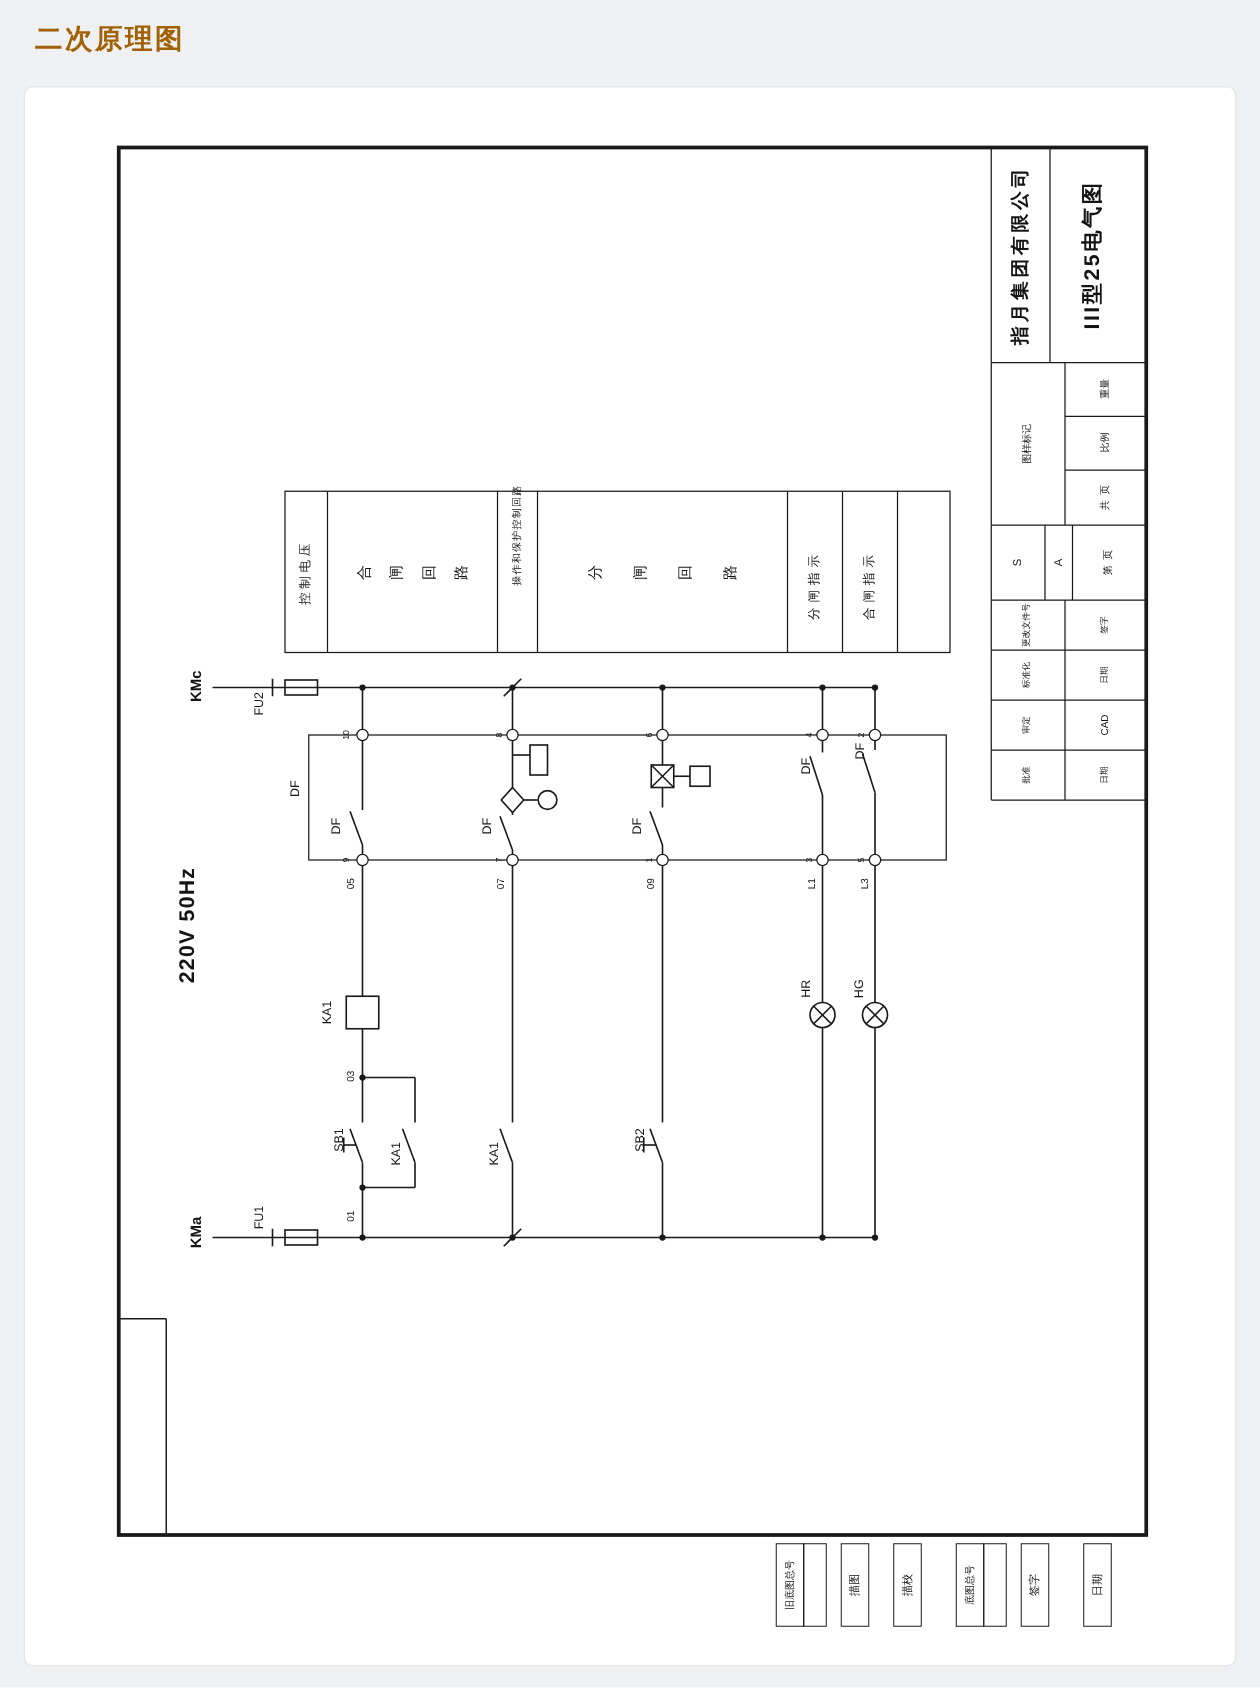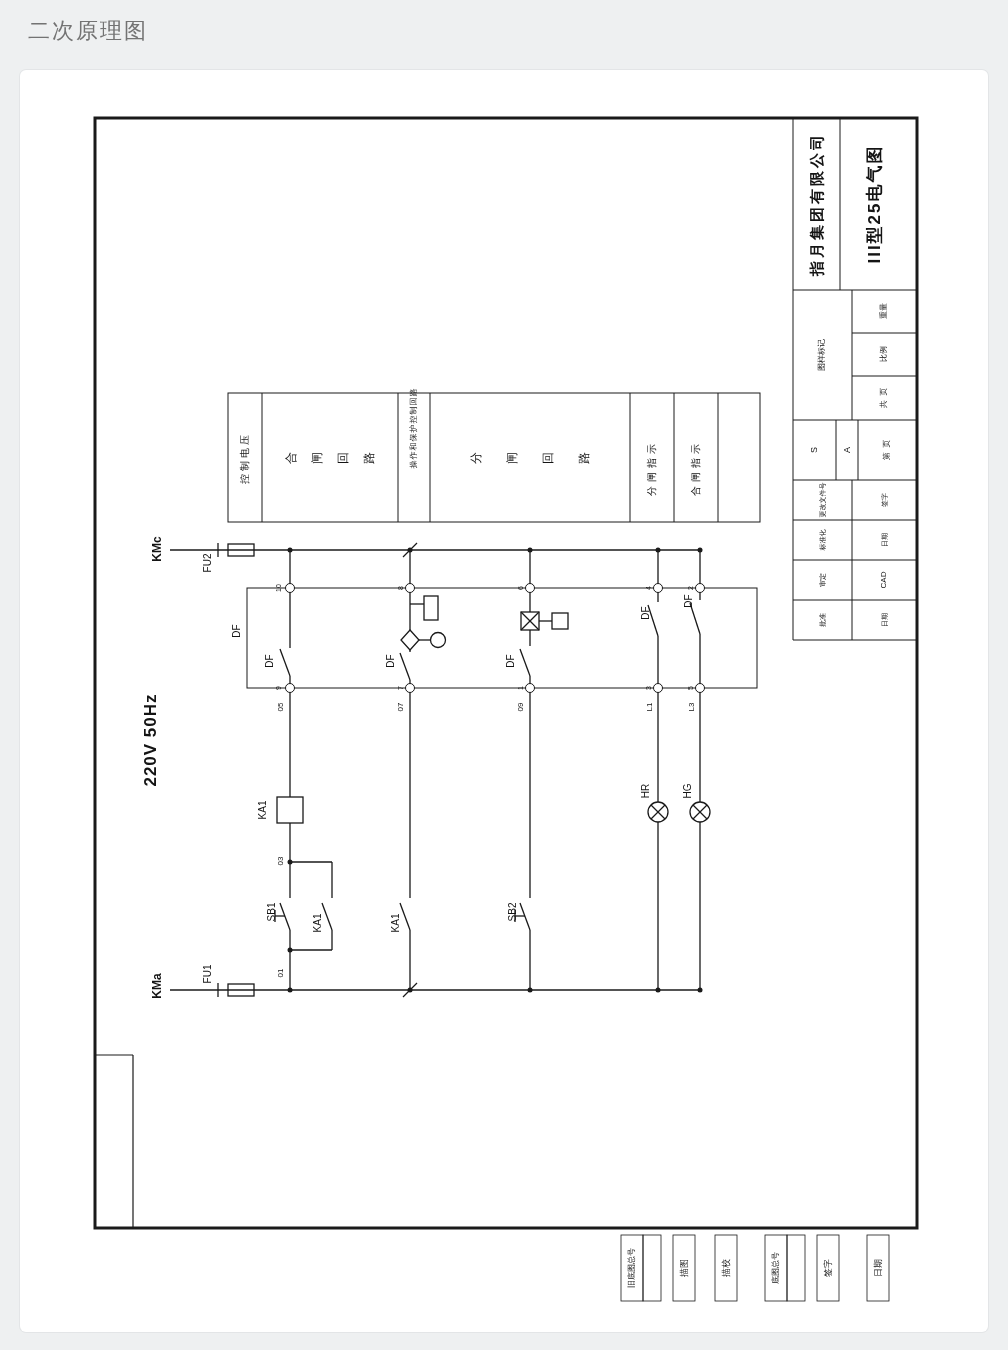--- a/index.html
+++ b/index.html
@@ -1,19 +1,19 @@
 <!DOCTYPE html>
 <html><head>
 <meta charset="utf-8">
 <style>
   *{margin:0;padding:0;box-sizing:border-box}
   html,body{width:1008px;height:1350px}
   body{background:#eef0f1;font-family:"Liberation Sans",sans-serif}
   .page{position:relative;width:1008px;height:1350px;overflow:hidden}
-  .page-title{position:absolute;left:28px;top:16px;font-size:22px;color:#737373;letter-spacing:2px;font-weight:normal}
+  .page-title{position:absolute;left:28px;top:16px;font-size:22px;color:#a16207;letter-spacing:2px;font-weight:bold}
   .card{position:absolute;left:20px;top:70px;width:968px;height:1262px;background:#ffffff;border-radius:6px;box-shadow:0 0 0 1px #e3e5e7}
   svg.canvas{position:absolute;left:0;top:0}
   .vtext{position:absolute;transform:translate(-50%,-50%) rotate(-90deg);white-space:pre;color:#141414;line-height:1}
   .spread{position:absolute;transform:translate(-50%,-50%);display:flex;flex-direction:row;align-items:center}
   .spread span{display:inline-block;transform:rotate(-90deg);font-size:12px;color:#141414;line-height:1}
   .b{font-weight:bold}
 </style>
 </head>
 <body>
 

